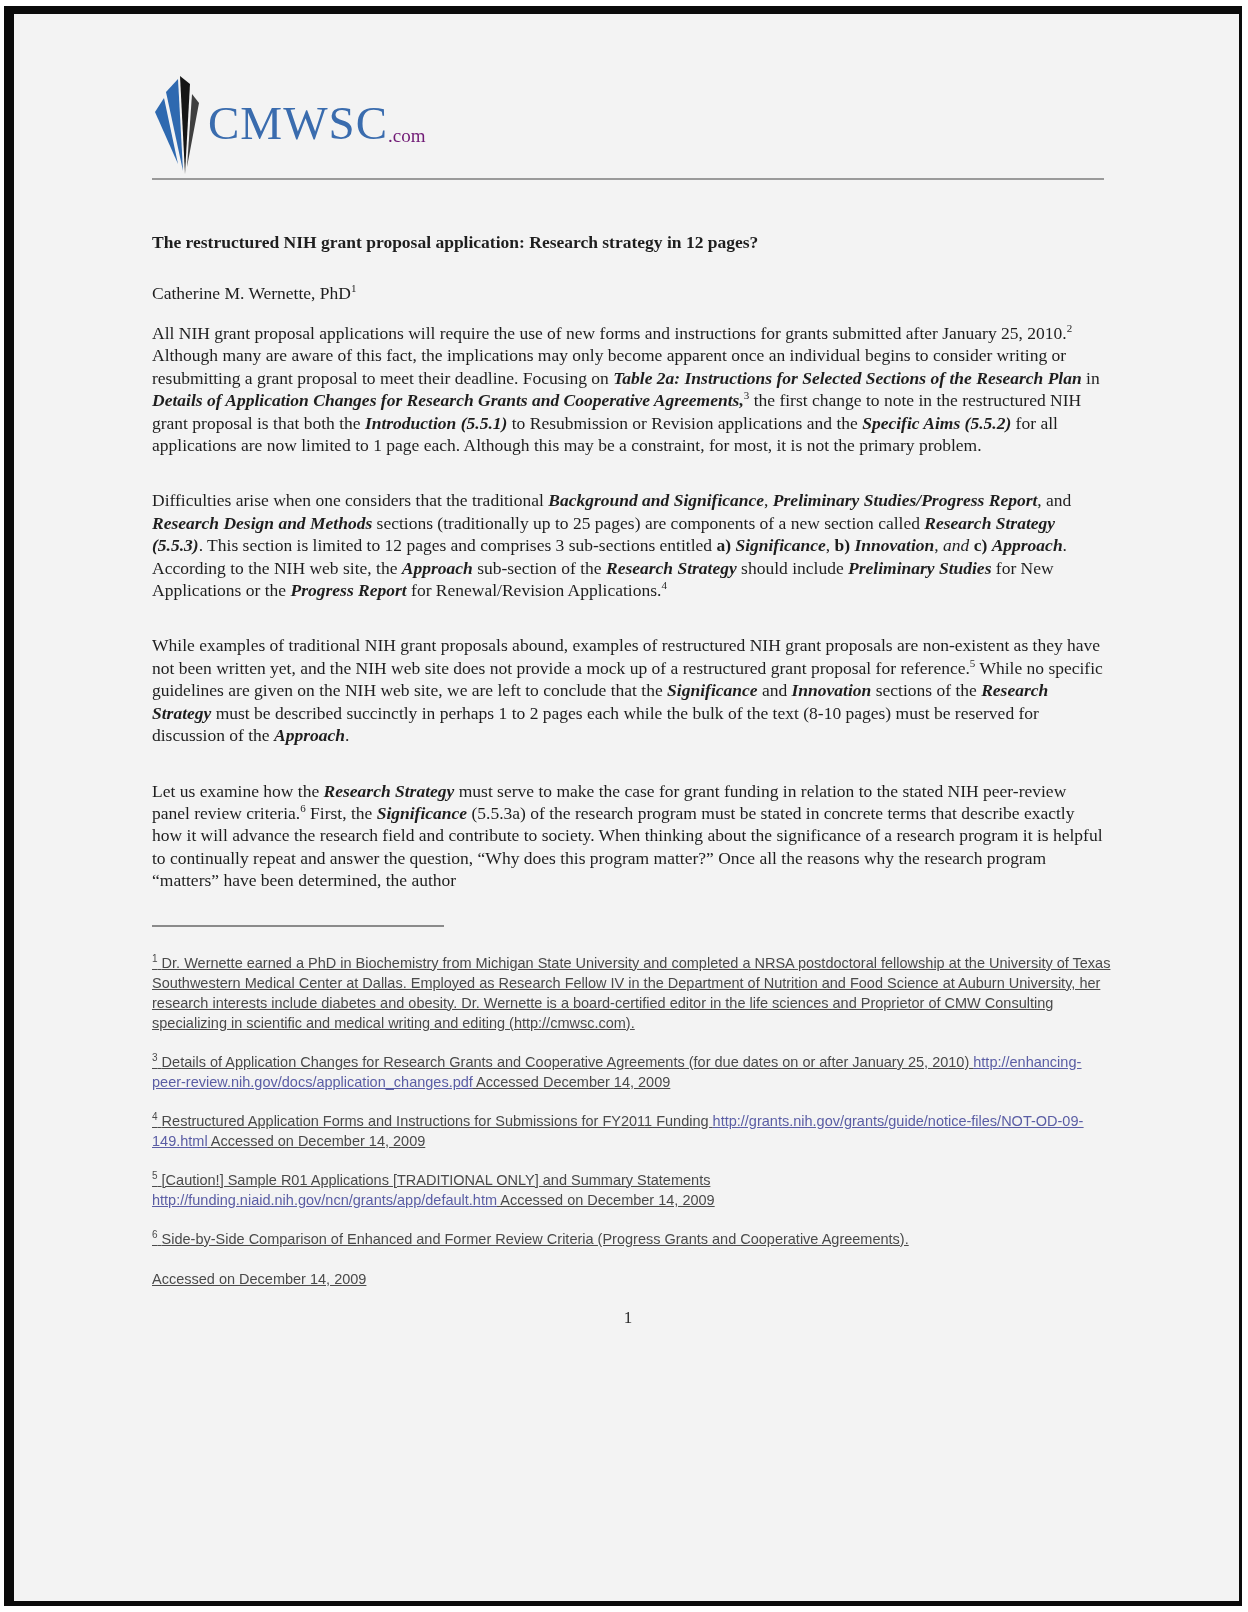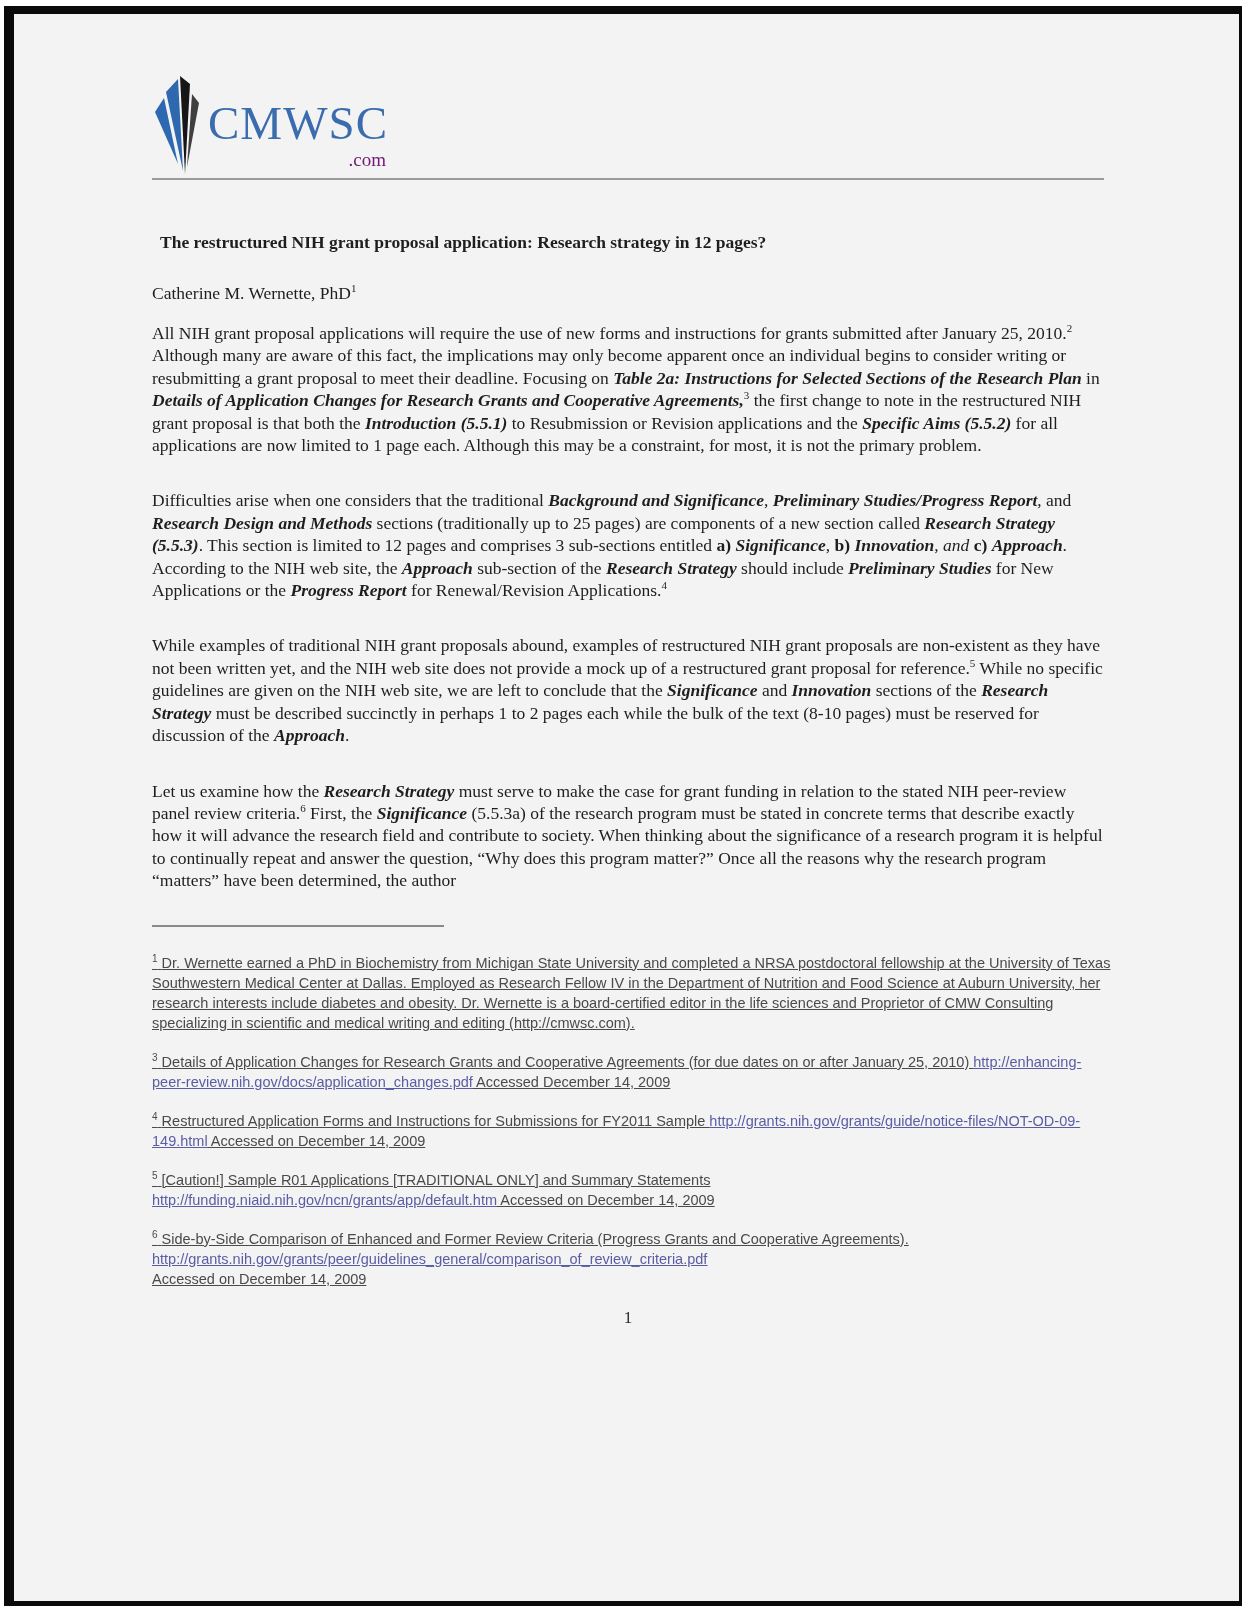--- a/index.html
+++ b/index.html
@@ -5,26 +5,26 @@
   html,body{margin:0;padding:0;background:#ffffff;width:1248px;height:1612px;overflow:hidden;}
   .frame{
     position:absolute;left:4px;top:6px;width:1238px;height:1600px;
     box-sizing:border-box;background:#f3f3f3;
     border:solid #0a0a0a;border-width:8px 3px 5px 10px;
   }
   .content{margin-left:138px;width:952px;font-family:"Liberation Serif",serif;color:#1e1e1e;}
   
   .logo-row{display:flex;align-items:flex-start;margin-top:60px;}
   .logo-mark{width:54px;height:100px;flex:0 0 auto;}
-  .logo-textcol{display:flex;flex-direction:column;margin-left:2px;margin-top:26px;align-items:flex-end;}
+  .logo-textcol{display:flex;flex-direction:row;margin-left:2px;margin-top:26px;align-items:flex-end;}
   .brand{font-family:"Liberation Serif",serif;font-size:47px;line-height:47px;letter-spacing:1px;color:#3a6cae;}
   .tld{font-family:"Liberation Serif",serif;font-size:19px;color:#701a75;text-align:right;margin-top:2px;padding-right:2px;}
   .header-rule{border:0;border-top:2px solid #9a9a9a;margin:4px 0 0 0;width:952px;}
   
-  .title{font-size:17.5px;font-weight:bold;margin:52px 0 0 8px;}
+  .title{font-size:17.5px;font-weight:bold;margin:52px 0 0 0;}
   .author{font-size:17.5px;margin:30px 0 0 0;}
   .bodytext{margin-top:18px;}
   .bodytext p{font-size:17.5px;line-height:22.4px;margin:0 0 33px 0;}
   .bi{font-weight:bold;font-style:italic;}
   .b{font-weight:bold;}
   .i{font-style:italic;}
   sup{font-size:11px;line-height:0;vertical-align:super;}
   
   .footnotes{margin-top:32px;}
   .fn-rule{border:0;border-top:2px solid #8a8a8a;width:292px;margin:0 0 26px 0;}
@@ -64,21 +64,21 @@
           <p><span>While examples of traditional NIH grant proposals abound, examples of restructured NIH grant proposals are non-existent as they have not been written yet, and the NIH web site does not provide a mock up of a restructured grant proposal for reference.</span><sup>5</sup><span> While no specific guidelines are given on the NIH web site,  we are left to conclude that the </span><span class="bi">Significance</span><span>  and </span><span class="bi">Innovation</span><span> sections of the </span><span class="bi">Research Strategy</span><span> must be described succinctly in perhaps 1 to 2 pages each while the bulk of the text (8-10 pages) must be reserved for discussion of the </span><span class="bi">Approach</span><span>.</span></p>
           <p><span>Let us examine how the </span><span class="bi">Research Strategy</span><span> must serve to make the case for grant funding in relation to the stated NIH peer-review panel review criteria.</span><sup>6</sup><span> First, the </span><span class="bi">Significance</span><span> (5.5.3a) of the research program must be stated in concrete terms that describe exactly how it will advance the research field and contribute to society. When thinking about the significance of a research program it is helpful to continually repeat and answer the question, “Why does this program matter?” Once all the reasons why the research program “matters” have been determined, the author</span></p>
         </div>
     </main>
 
     <footer class="footnotes">
       <hr class="fn-rule">
       <div>
           <p class="footnote"><sup>1</sup> <span>Dr. Wernette earned a PhD in Biochemistry from Michigan State University and completed a NRSA postdoctoral fellowship at the University of Texas Southwestern Medical Center at Dallas. Employed as Research Fellow IV in the Department of Nutrition and Food Science at Auburn University, her research interests include diabetes and obesity. Dr. Wernette is a board-certified editor in the life sciences and Proprietor of CMW Consulting specializing in scientific and medical writing and editing (http://cmwsc.com).</span></p>
           <p class="footnote"><sup>3</sup> <span> Details of Application Changes for Research Grants and Cooperative Agreements (for due dates on or after January 25, 2010) </span><a class="fn-link">http://enhancing-peer-review.nih.gov/docs/application_changes.pdf</a><span> Accessed December 14, 2009</span></p>
-          <p class="footnote"><sup>4</sup> <span>Restructured Application Forms and Instructions for Submissions for FY2011 Sample </span><a class="fn-link">http://grants.nih.gov/grants/guide/notice-files/NOT-OD-09-149.html</a><span> Accessed on December 14, 2009</span></p>
+          <p class="footnote"><sup>4</sup> <span>Restructured Application Forms and Instructions for Submissions for FY2011 Funding </span><a class="fn-link">http://grants.nih.gov/grants/guide/notice-files/NOT-OD-09-149.html</a><span> Accessed on December 14, 2009</span></p>
           <p class="footnote"><sup>5</sup> <span>[Caution!] Sample R01 Applications [TRADITIONAL ONLY] and Summary Statements</span><br><a class="fn-link">http://funding.niaid.nih.gov/ncn/grants/app/default.htm</a><span>  Accessed on December 14, 2009</span></p>
-          <p class="footnote"><sup>6</sup> <span>Side-by-Side Comparison of Enhanced and Former Review Criteria (Progress Grants and Cooperative Agreements).</span><br><a class="fn-link">http://grants.nih.gov/grants/peer/guidelines_general/comparison_of_review_criteria.pdf</a><br><span>Accessed on December 14, 2009</span></p>
+          <p class="footnote"><sup>6</sup> <span>Side-by-Side Comparison of Enhanced and Former Review Criteria (Progress Grants and Cooperative Agreements).</span><br><br><span>Accessed on December 14, 2009</span></p>
         </div>
       <div class="page-num">1</div>
     </footer>
 
   </div>
 </div>
 
 </body></html>

